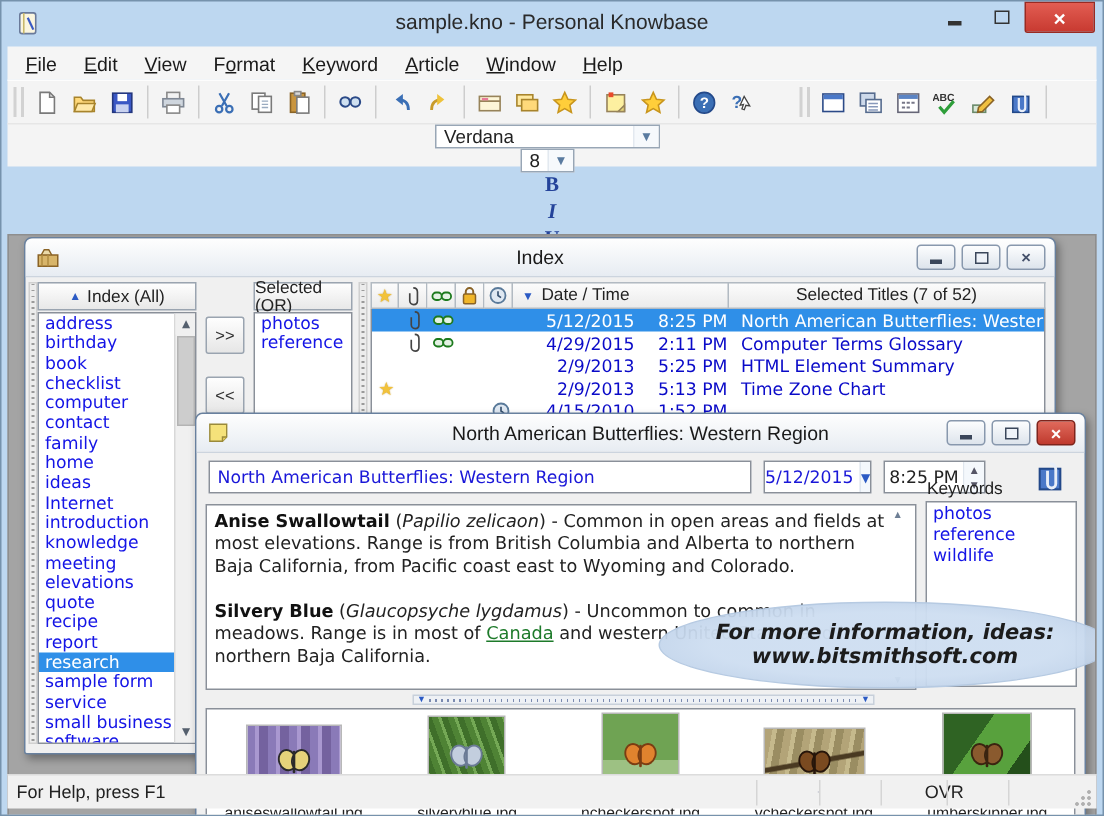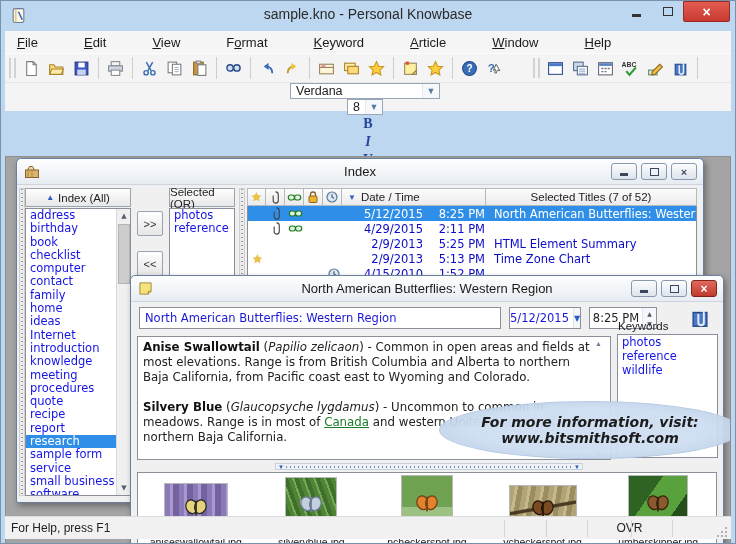--- a/index.html
+++ b/index.html
@@ -10,21 +10,21 @@
   .titlebar { position:absolute; left:0; top:0; right:0; height:30px; }
   .app-icon { position:absolute; left:9px; top:6px; width:17px; height:17px; }
   .title-text { position:absolute; left:0; right:0; top:5px; text-align:center; font-size:14px; color:#2a2a2a; }
   .winbtns { position:absolute; right:5px; top:0; display:flex; }
   .wbtn { width:31px; height:21px; display:flex; align-items:center; justify-content:center; color:#333; cursor:default; }
   .wbtn.close { width:47px; background:linear-gradient(#e25d52,#c83a31); border:1px solid #992a22; color:#fff; font-weight:bold; font-size:14px; border-radius:0 0 2px 2px; }
   .g-min { width:9px; height:3px; background:#333; margin-top:8px; }
   .g-max { width:10px; height:9px; border:1.5px solid #333; }
 
   
-  .menubar { position:absolute; left:4px; right:4px; top:30px; height:22px; background:#f5f5f5; display:flex; align-items:center; padding-left:3px; font-size:13px; color:#1a1a1a;gap:28px; }
+  .menubar { position:absolute; left:4px; right:4px; top:30px; height:22px; background:#f5f5f5; display:flex; align-items:center; padding-left:3px; font-size:13px; color:#1a1a1a; }
   .menu-item { padding:2px 9px; }
 
   
   .toolbar { position:absolute; left:4px; right:4px; height:29px; background:#f4f4f4; display:flex; align-items:center; }
   #tb1 { top:52px; border-top:1px solid #fdfdfd; }
   #tb2 { top:81px; border-top:1px solid #e6e6e6;flex-direction:column; }
   .thandle { width:7px; height:20px; margin:0 3px 0 4px; border-left:2px solid #d2d2d2; border-right:2px solid #d2d2d2; }
   .tsep { width:1px; height:22px; background:#cdcdcd; margin:0 4px; }
   .tgap { width:22px; }
   .tbtn { width:25px; height:25px; display:flex; align-items:center; justify-content:center; border:1px solid transparent; border-radius:2px; }
@@ -466,21 +466,21 @@
               <div class="li">checklist</div>
               <div class="li">computer</div>
               <div class="li">contact</div>
               <div class="li">family</div>
               <div class="li">home</div>
               <div class="li">ideas</div>
               <div class="li">Internet</div>
               <div class="li">introduction</div>
               <div class="li">knowledge</div>
               <div class="li">meeting</div>
-              <div class="li">procedures</div>
+              <div class="li">elevations</div>
               <div class="li">quote</div>
               <div class="li">recipe</div>
               <div class="li">report</div>
               <div class="li sel">research</div>
               <div class="li">sample form</div>
               <div class="li">service</div>
               <div class="li">small business</div>
               <div class="li">software</div>
             </div>
             <div class="sbar">
@@ -565,20 +565,21 @@
                 <div class="tc-ico">
                   <svg width="15" height="9" viewBox="0 0 14 9">
                     <rect x="0.8" y="2" width="6.2" height="5" rx="2.4" fill="#e4f2e4" stroke="#1d7a1d" stroke-width="1.2"></rect>
                     <rect x="7" y="2" width="6.2" height="5" rx="2.4" fill="#e4f2e4" stroke="#1d7a1d" stroke-width="1.2"></rect>
                   </svg>
                 </div>
                 <div class="tc-ico"></div>
                 <div class="tc-ico"></div>
                 <div class="tc-date">4/29/2015</div>
                 <div class="tc-time">2:11 PM</div>
+                <div class="tc-title">Computer Terms Glossary</div>
               </div>
               <div class="trow">
                 <div class="tc-ico"></div>
                 <div class="tc-ico"></div>
                 <div class="tc-ico"></div>
                 <div class="tc-ico"></div>
                 <div class="tc-ico"></div>
                 <div class="tc-date">2/9/2013</div>
                 <div class="tc-time">5:25 PM</div>
                 <div class="tc-title">HTML Element Summary</div>
@@ -728,21 +729,21 @@
                 <ellipse cx="6.5" cy="7" rx="4.5" ry="5.5" fill="#8a5a2e" stroke="#3a2410" transform="rotate(-18 6.5 7)"></ellipse>
                 <ellipse cx="13.5" cy="7" rx="4.5" ry="5.5" fill="#8a5a2e" stroke="#3a2410" transform="rotate(18 13.5 7)"></ellipse>
                 <rect x="9.3" y="2" width="1.4" height="12" rx="0.7" fill="#3a2410"></rect>
               </svg>
             </div>
             <div class="tname">umberskipper.jpg</div>
           </div>
         </div>
 
       <div class="watermark">
-        <span>For more information, visit:</span>
+        <span>For more information, ideas:</span>
         <span>www.bitsmithsoft.com</span>
       </div>
     </div>
   </div>
 
   <div class="statusbar">
     <span class="st-help">For Help, press F1</span>
     <span class="st-pane" style="width:42px">
       <svg width="16" height="10" viewBox="0 0 14 9">
           <rect x="0.8" y="2" width="6.5" height="5" rx="2.4" fill="none" stroke="#55608a" stroke-width="1.3"></rect>

